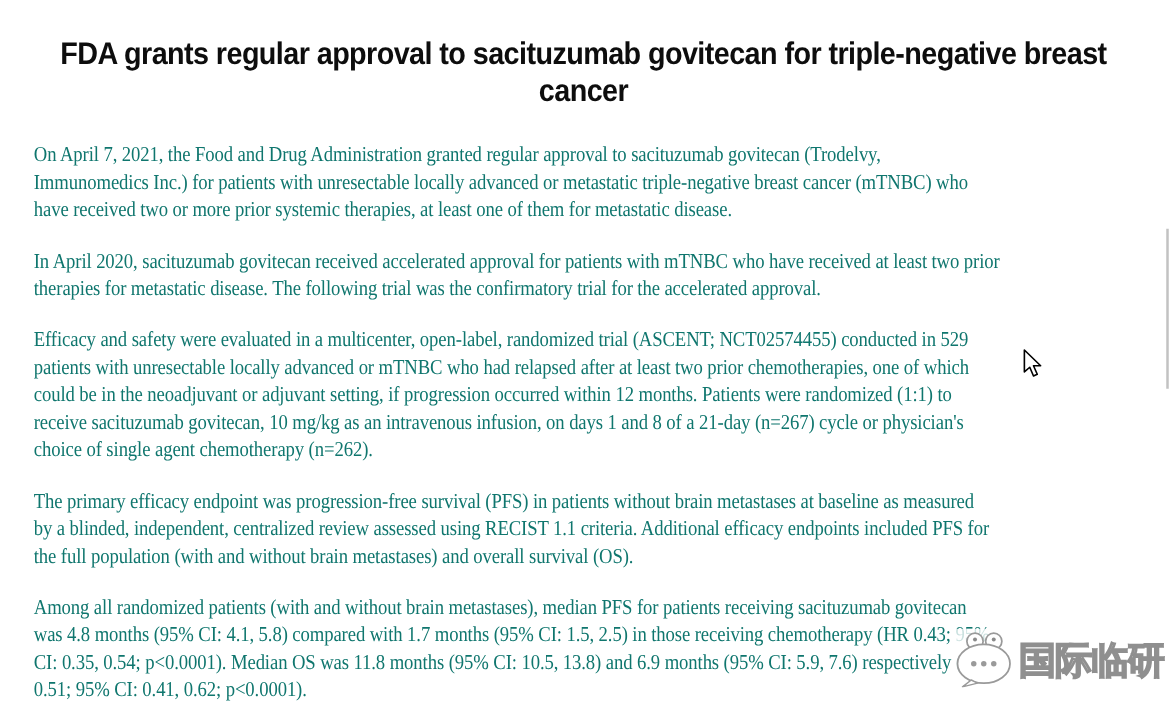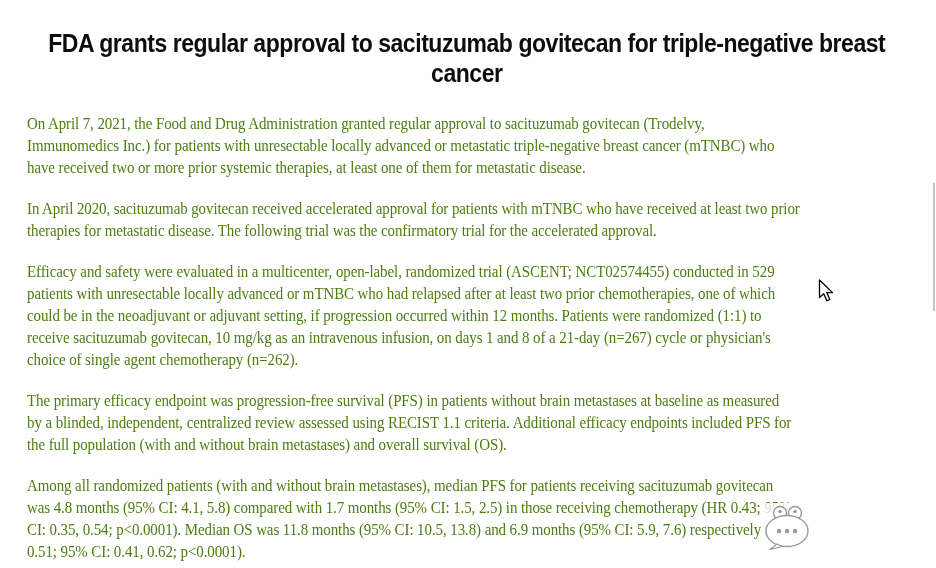--- a/index.html
+++ b/index.html
@@ -21,21 +21,21 @@
     font-size: 25px;
     line-height: 30px;
     letter-spacing: -0.5px;
     color: #0d0d0d;
     text-align: center;
     white-space: pre-line;
     width: 956px;
     transform: scaleX(0.92);
     transform-origin: 0 0;
   }
-  .article { color: #4d7c0f; }
+  .article { color: #0f766e; }
   .para {
     font-size: 17px;
     line-height: 22px;
     letter-spacing: -0.1px;
     white-space: pre-line;
     width: 1000px;
     transform: scaleX(0.88);
     transform-origin: 0 0;
     margin: 0 0 19px 0;
   }
@@ -107,19 +107,20 @@
       <circle cx="32" cy="10" r="6.5" fill="#ffffff" stroke="#9a9a9a" stroke-width="1.4"></circle>
       <circle cx="17" cy="8.5" r="1.6" fill="#8a8a8a"></circle>
       <circle cx="32" cy="8.5" r="1.6" fill="#8a8a8a"></circle>
       <ellipse cx="24" cy="28" rx="21" ry="15.5" fill="#ffffff" stroke="#9a9a9a" stroke-width="1.4"></ellipse>
       <path d="M14 41 L7 46.5 L19 43.5 Z" fill="#ffffff" stroke="#9a9a9a" stroke-width="1.2" stroke-linejoin="round"></path>
       <circle cx="16" cy="28" r="2.2" fill="#9a9a9a"></circle>
       <circle cx="24" cy="28" r="2.2" fill="#9a9a9a"></circle>
       <circle cx="32" cy="28" r="2.2" fill="#9a9a9a"></circle>
     </svg>
   </span>
+  <span class="wm-text">国际临研</span>
 </div>
 
 <svg class="cursor" viewBox="0 0 16 24" xmlns="http://www.w3.org/2000/svg">
   <polygon points="1.5,1 1.5,18.5 5.8,14.8 8.8,21.8 11.8,20.4 8.8,13.6 14.5,13.6" fill="#ffffff" stroke="#000000" stroke-width="1.3" stroke-linejoin="round"></polygon>
 </svg>
 
 <div class="scrollbar-line"></div>
 
 </body></html>

